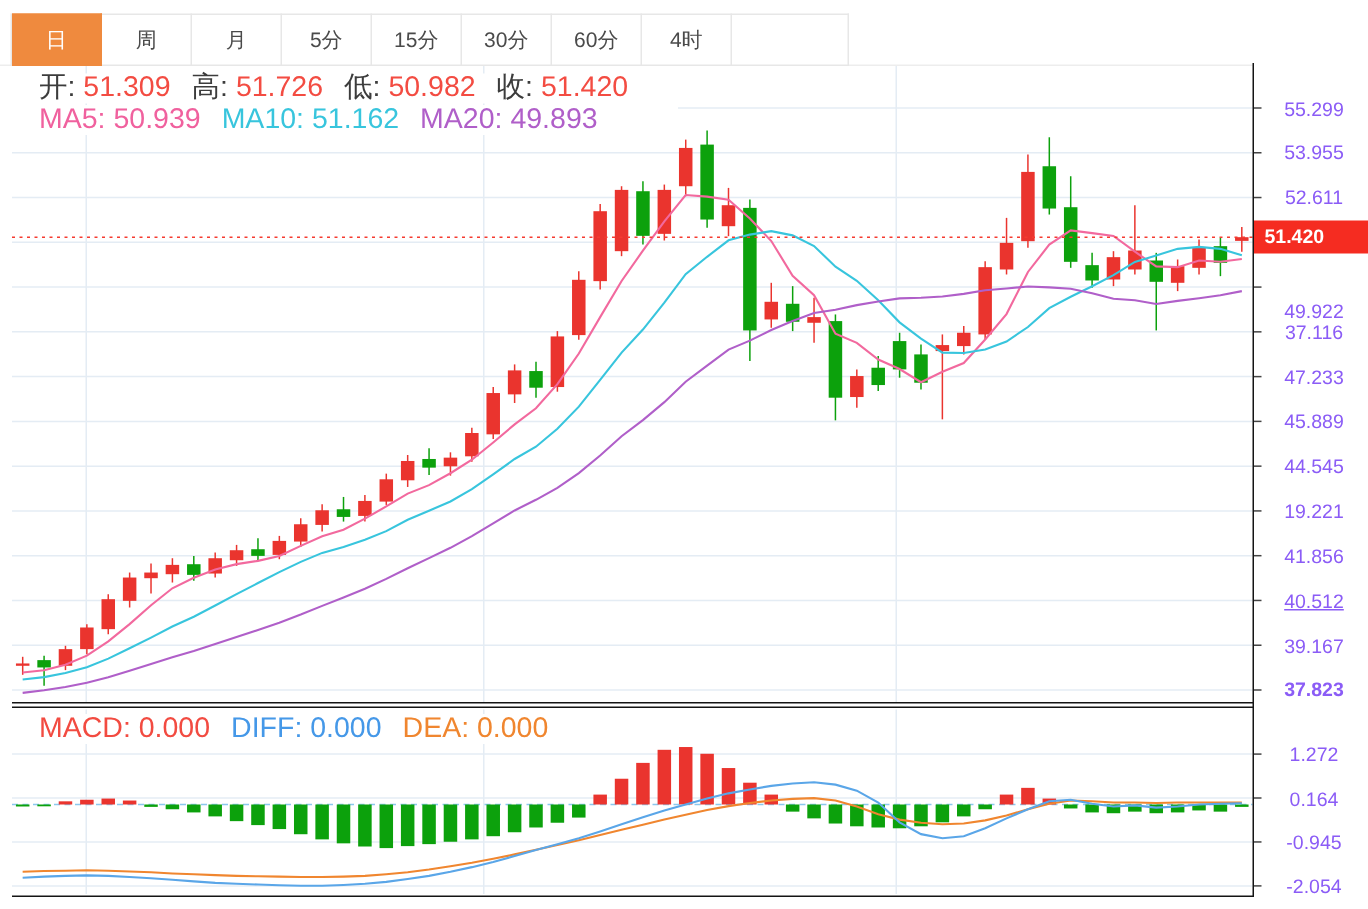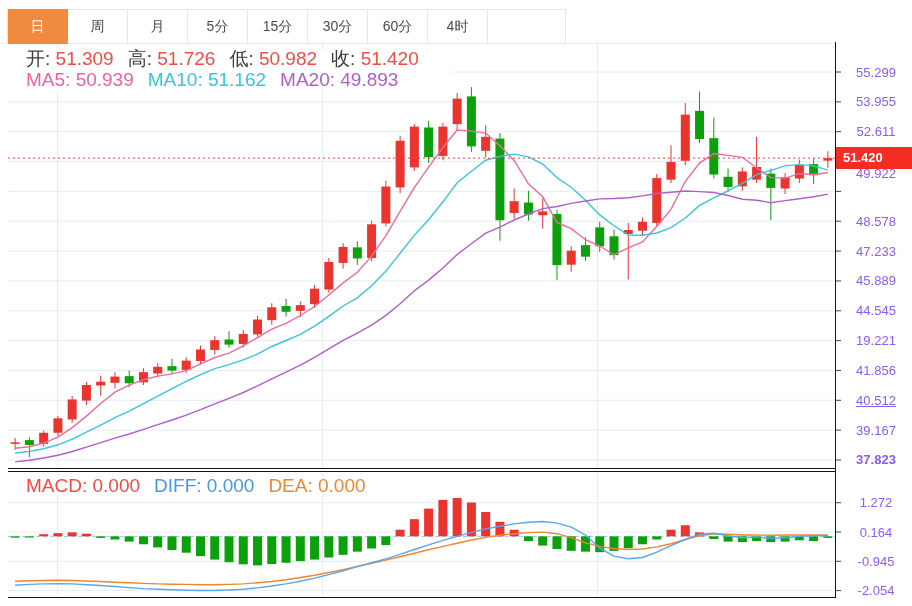--- a/index.html
+++ b/index.html
@@ -292,22 +292,22 @@
     </div>
 
   <div id="legend-ohlc" class="legend-row"><span class="legend-item"><span class="lg-label" style="color: rgb(60, 60, 60);">开: </span><span class="lg-val" style="color: rgb(243, 76, 66);">51.309</span></span><span class="legend-item"><span class="lg-label" style="color: rgb(60, 60, 60);">高: </span><span class="lg-val" style="color: rgb(243, 76, 66);">51.726</span></span><span class="legend-item"><span class="lg-label" style="color: rgb(60, 60, 60);">低: </span><span class="lg-val" style="color: rgb(243, 76, 66);">50.982</span></span><span class="legend-item"><span class="lg-label" style="color: rgb(60, 60, 60);">收: </span><span class="lg-val" style="color: rgb(243, 76, 66);">51.420</span></span></div>
   <div id="legend-ma" class="legend-row"><span class="legend-item"><span class="lg-label" style="color: rgb(240, 97, 158);">MA5: </span><span class="lg-val" style="color: rgb(240, 97, 158);">50.939</span></span><span class="legend-item"><span class="lg-label" style="color: rgb(56, 197, 221);">MA10: </span><span class="lg-val" style="color: rgb(56, 197, 221);">51.162</span></span><span class="legend-item"><span class="lg-label" style="color: rgb(176, 95, 201);">MA20: </span><span class="lg-val" style="color: rgb(176, 95, 201);">49.893</span></span></div>
   <div id="legend-macd" class="legend-row"><span class="legend-item"><span class="lg-label" style="color: rgb(242, 75, 65);">MACD: </span><span class="lg-val" style="color: rgb(242, 75, 65);">0.000</span></span><span class="legend-item"><span class="lg-label" style="color: rgb(69, 152, 232);">DIFF: </span><span class="lg-val" style="color: rgb(69, 152, 232);">0.000</span></span><span class="legend-item"><span class="lg-label" style="color: rgb(240, 134, 47);">DEA: </span><span class="lg-val" style="color: rgb(240, 134, 47);">0.000</span></span></div>
 
   <div id="price-axis">
       <div class="axis-label" style="top: 64.5px;">55.299</div>
       <div class="axis-label" style="top: 94.346px;">53.955</div>
       <div class="axis-label" style="top: 124.192px;">52.611</div>
-      <div class="axis-label" style="top: 166px;">49.922</div>
-      <div class="axis-label" style="top: 213.73px;">48.578</div>
+      <div class="axis-label" style="top: 200px;">49.922</div>
+      <div class="axis-label" style="top: 213.73px;">37.116</div>
       <div class="axis-label" style="top: 243.576px;">47.233</div>
       <div class="axis-label" style="top: 273.422px;">45.889</div>
       <div class="axis-label" style="top: 303.268px;">44.545</div>
       <div class="axis-label" style="top: 333.114px;">19.221</div>
       <div class="axis-label" style="top: 362.96px;">41.856</div>
       <div class="axis-label" style="top: 392.806px; text-decoration: underline;">40.512</div>
       <div class="axis-label" style="top: 422.652px;">39.167</div>
       <div class="axis-label" style="top: 452.498px; font-weight: bold;">37.823</div>
     </div>
   <div id="macd-axis">

